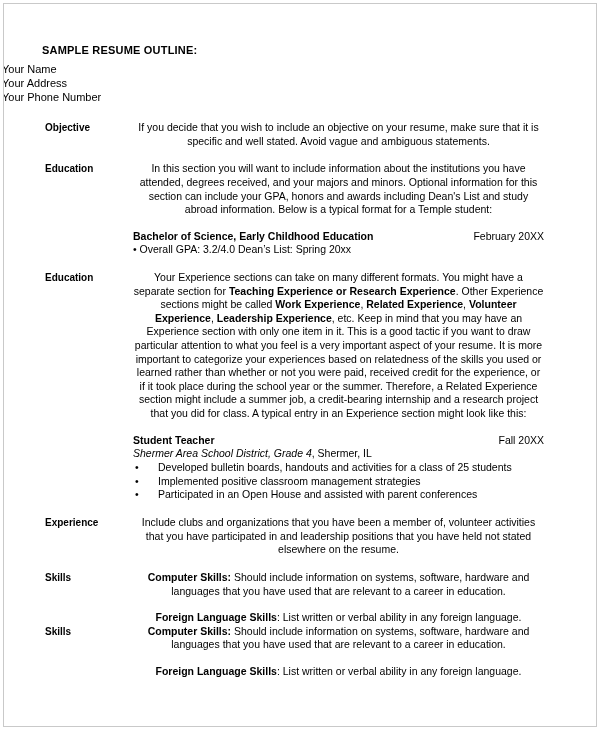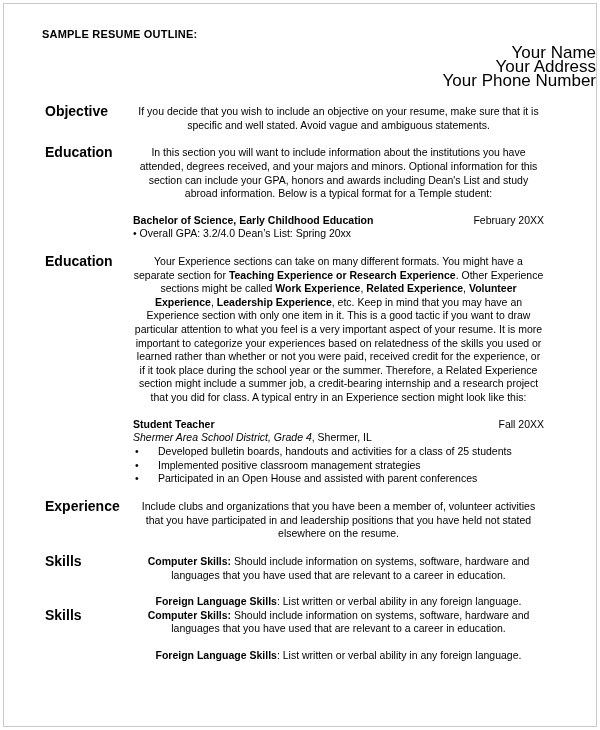--- a/index.html
+++ b/index.html
@@ -19,53 +19,53 @@
     width: 594px;
     height: 724px;
     margin: 3px;
     border: 1px solid #c9c9c9;
     background: #ffffff;
     box-sizing: border-box;
     overflow: hidden;
   }
   #inner {
     position: absolute;
-    left: 0; top: 0;
+    left: 0; top: 16px;
     width: 592px;
     padding: 24px 0 0 0;
   }
 
   
   .doc-title {
     font-size: 11px;
     font-weight: bold;
     letter-spacing: 0.2px;
     margin: 0 0 6px 38px;
   }
   .contact-block {
-    text-align: right;
-    font-size: 17px;
+    text-align: left;
+    font-size: 11px;
     line-height: 14.1px;
     margin: 0 0 0 -2px;
   }
   .contact-line { display: block; }
 
   
   .row {
     position: relative;
     padding-left: 129px;
     padding-right: 52px;
     font-size: 10.5px;
     line-height: 13.6px;
   }
   .row .label {
     position: absolute;
     left: 41px;
     top: 0;
-    font-size: 14px;
+    font-size: 10px;
     font-weight: bold;
     line-height: 13.6px;
     white-space: nowrap;
   }
   .row p {
     margin: 0;
     text-align: center;
   }
   b, .b { font-weight: bold; }
   i, .i { font-style: italic; margin-top: 20px; }

